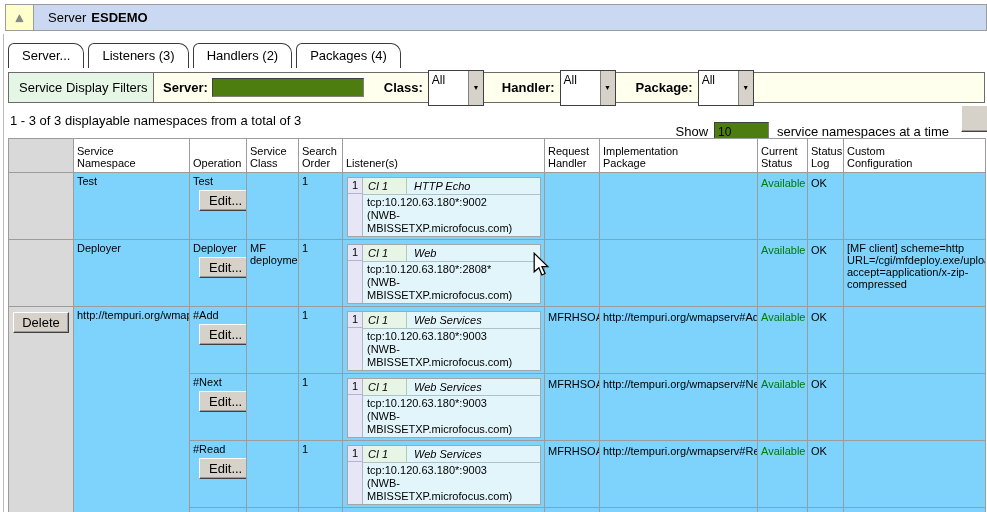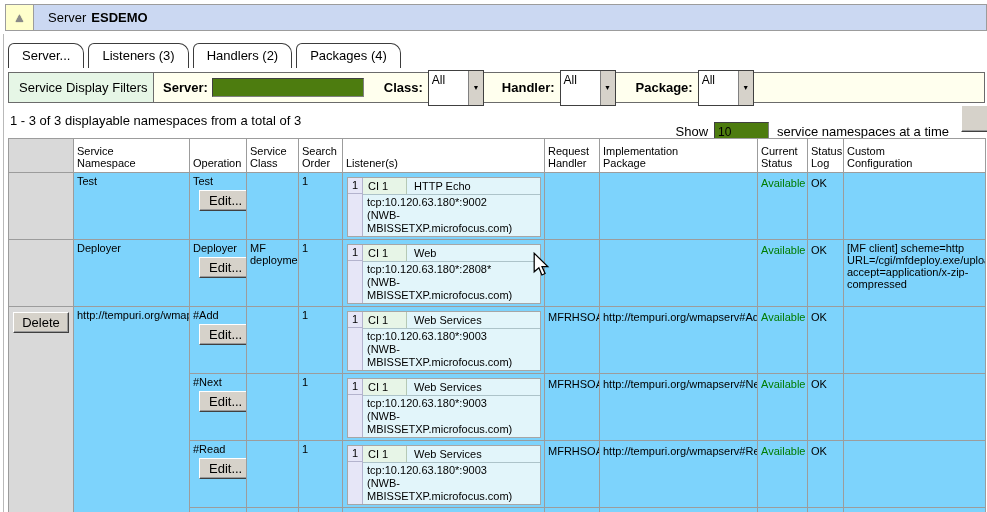--- a/index.html
+++ b/index.html
@@ -69,21 +69,21 @@
   .avail { color: #007c00; }
   .cfg { white-space: pre-line; line-height: 12px; }
   .rh-cell, .impl-cell { padding-top: 4px !important; }
   .status-cell, .log-cell { padding-top: 4px !important; }
 
   
   .lst { display: flex; width: 194px; margin: 2px 0 0 1px; border: 1px solid #a6a6a6; background: #e2f5fa; }
   .lst-left { width: 15px; background: #e6e6f7; border-right: 1px solid #b3b3cd; }
   .lst-num { height: 16px; text-align: center; border-bottom: 1px solid #b3b3cd; font-size: 11px; padding-top: 1px; }
   .lst-main { flex: 1; display: flex; flex-direction: column; }
-  .lst-head { display: flex; height: 17px; border-bottom: 1px solid #adc3c9; }
+  .lst-head { display: flex; height: 17px; border-bottom: 1px solid #adc3c9; font-style: italic; }
   .lst-conv { width: 44px; background: #e7f5e7; border-right: 1px solid #b5c9b5; padding: 2px 0 0 5px; }
   .lst-name { flex: 1; background: #e2f5fa; padding: 2px 0 0 7px; }
   .lst-body { flex: 1; background: #e2f5fa; padding: 1px 2px 1px 4px; line-height: 13px; }
 
   
   .cursor { position: absolute; left: 531px; top: 252px; }
 </style>
 </head>
 <body>
 

